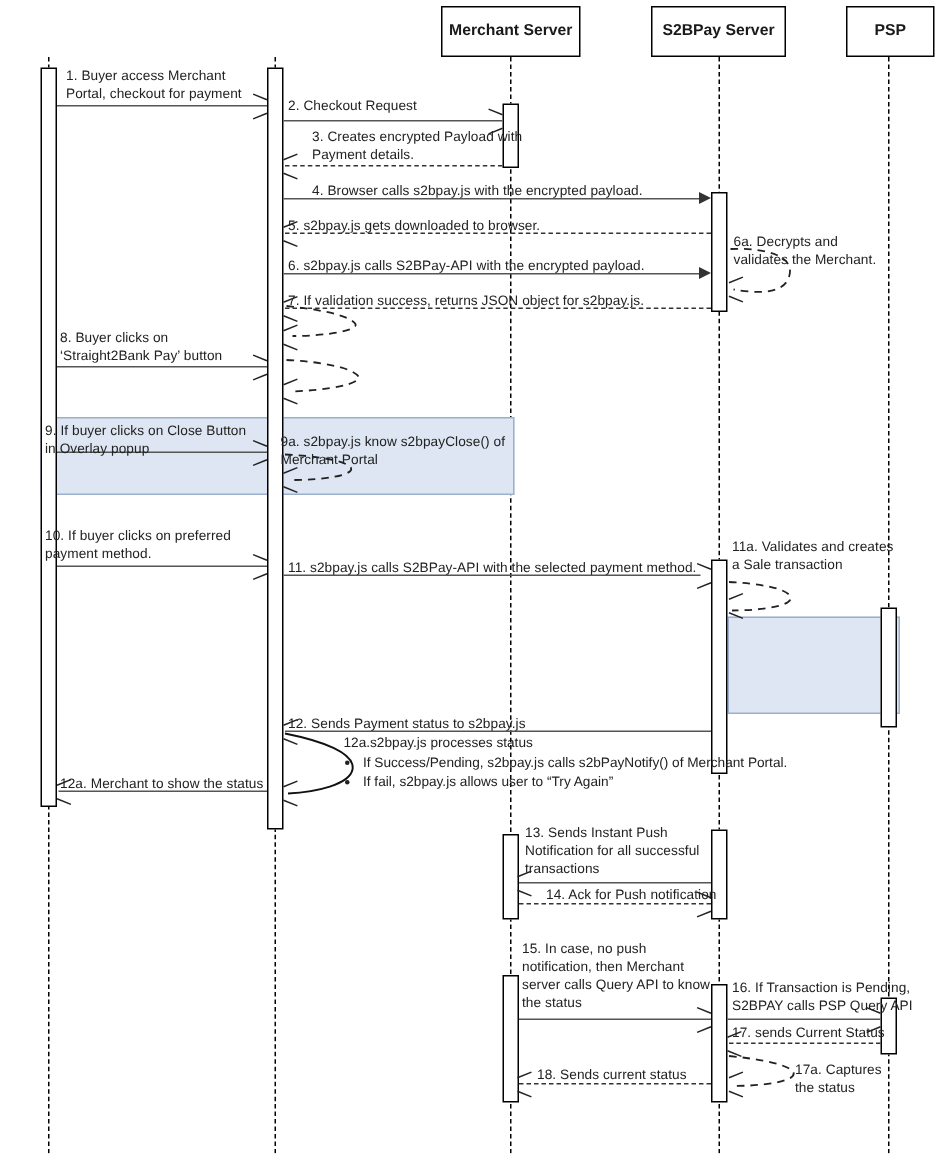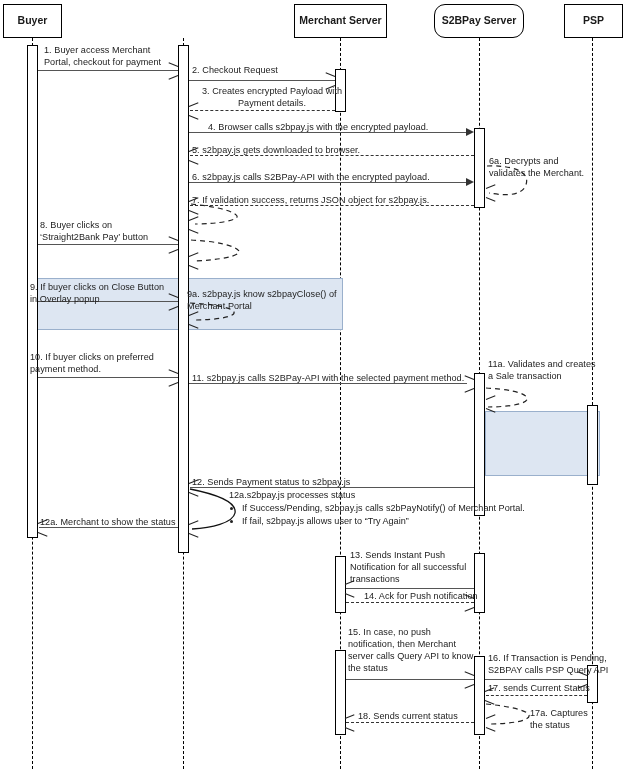--- a/index.html
+++ b/index.html
@@ -44,30 +44,27 @@
   .bullets{position:absolute;font-size:9.1px;color:#222;line-height:1.36;}
   .bullets ul{margin:0;padding-left:13px;list-style:disc;}
   .bullets li{margin:0;padding:0;}
   .bullets .hd{margin-bottom:1px;}
 </style>
 </head>
 <body>
 
 <div id="canvas">
 
-  <div class="actor-box" style="left:3px;top:4px;width:59px;height:34px;">
-    <span>Buyer</span>
-  </div>
 
 
   <div class="actor-box" style="left:294px;top:4px;width:93px;height:34px;">
     <span>Merchant Server</span>
   </div>
 
-  <div class="actor-box" style="left:434px;top:4px;width:90px;height:34px;border-radius:11px;">
+  <div class="actor-box" style="left:434px;top:4px;width:90px;height:34px;">
     <span>S2BPay Server</span>
   </div>
 
   <div class="actor-box" style="left:564px;top:4px;width:59px;height:34px;">
     <span>PSP</span>
   </div>
 
   <div class="lifeline" style="left:32px;top:38px;height:731px;"></div>
   <div class="lifeline" style="left:183px;top:38px;height:731px;"></div>
   <div class="lifeline" style="left:340px;top:38px;height:731px;"></div>
@@ -103,21 +100,21 @@
       <i></i>
       <i></i>
     </div>
   <div class="lbl" style="left:192px;top:64px;width:160px;">2. Checkout Request</div>
 
   <div class="msg dash" style="left:190px;top:110px;width:145px;"></div>
   <div class="headOpen l" style="left:189px;top:105.5px;">
       <i></i>
       <i></i>
     </div>
-  <div class="lbl" style="left:192px;top:85px;width:160px;text-align:center;">3. Creates encrypted Payload with
+  <div class="lbl" style="left:208px;top:85px;width:160px;">3. Creates encrypted Payload with
 Payment details.</div>
 
   <div class="msg" style="left:189px;top:132px;width:278px;"></div>
   <div class="arrowR headRfill" style="left:466px;top:128px;"></div>
   <div class="lbl" style="left:208px;top:121px;width:290px;">4. Browser calls s2bpay.js with the encrypted payload.</div>
 
   <div class="msg dash" style="left:190px;top:155px;width:284px;"></div>
   <div class="headOpen l" style="left:189px;top:150.5px;">
       <i></i>
       <i></i>

